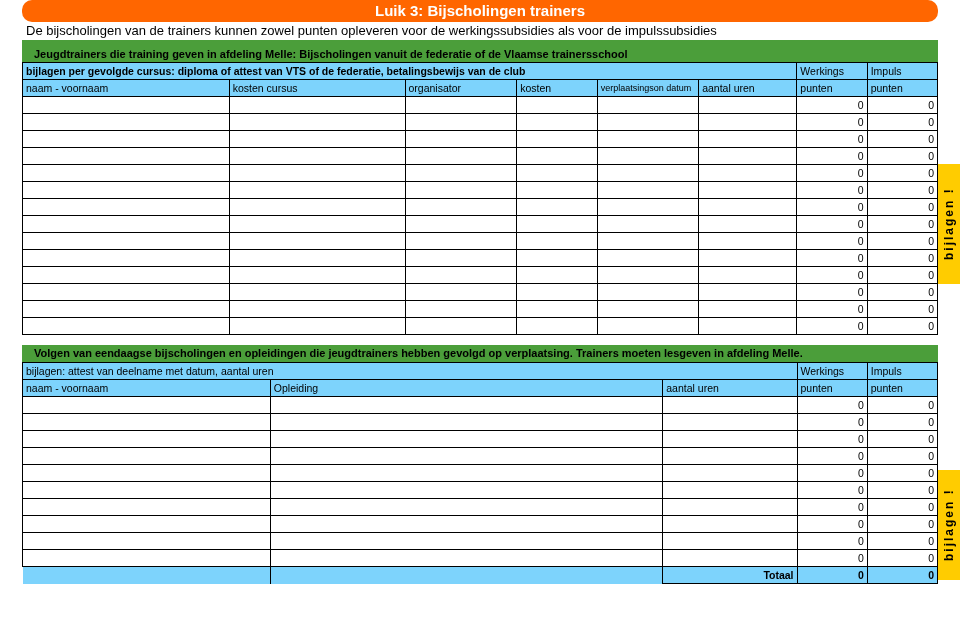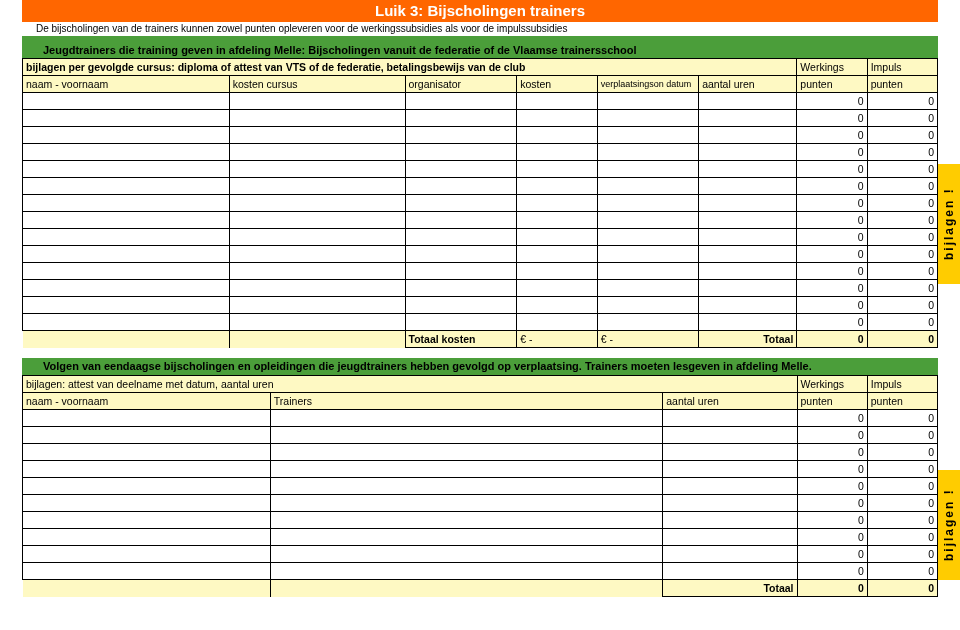--- a/index.html
+++ b/index.html
@@ -18,40 +18,40 @@
   }
   .title-bar {
     background: #ff6600;
     color: #fff;
     text-align: center;
     font-size: 15px;
     font-weight: bold;
     line-height: 20px;
     padding: 1px 0;
     width: 100%;
+    border-radius: 10px;
   }
   .subtitle {
-    font-size: 10px;
+    font-size: 13px;
     padding: 1px 4px 2px 4px;
-    margin-left: 10px;
   }
   .green-rule {
     height: 6px;
     background: #4b9e3a;
     width: 100%;
   }
   .green-head {
     background: #4b9e3a;
     color: #000;
     font-weight: bold;
     font-size: 11px;
-    padding: 2px 21px;
+    padding: 2px 12px;
   }
   .green-sub {
-    background: #fef9c3;
+    background: #7dd3fc;
     color: #000;
     font-size: 11px;
   }
   table {
     border-collapse: collapse;
     width: 100%;
     table-layout: fixed;
   }
   td, th {
     border: 1px solid #000;
@@ -256,30 +256,20 @@
           <td></td>
           <td></td>
           <td></td>
           <td></td>
           <td></td>
           <td></td>
           <td class="right">0</td>
           <td class="right">0</td>
         </tr>
 
-    <tr class="green-sub">
-      <td style="border-left:none;border-bottom:none"></td>
-      <td style="border-bottom:none"></td>
-      <td style="font-weight:bold">Totaal kosten</td>
-      <td class="center">€          -</td>
-      <td class="center">€          -</td>
-      <td class="right" style="font-weight:bold">Totaal</td>
-      <td class="right" style="font-weight:bold">0</td>
-      <td class="right" style="font-weight:bold">0</td>
-    </tr>
   </tbody>
     </table>
 
   <div class="bijlagen-strip" style="right:0; top:164px; height:120px;">
     <span>bijlagen !</span>
   </div>
 
   <div class="spacer"></div>
 
   <div class="green-head" style="white-space:normal;line-height:13px">Volgen van eendaagse bijscholingen en opleidingen die jeugdtrainers hebben gevolgd op verplaatsing. Trainers moeten lesgeven in afdeling Melle.</div>
@@ -293,21 +283,21 @@
         <col style="width:68px">
     </colgroup>
     <tbody>
         <tr class="green-sub">
       <td colspan="3" style="font-weight:normal">bijlagen: attest van deelname met datum, aantal uren</td>
       <td class="center">Werkings</td>
       <td class="center">Impuls</td>
     </tr>
     <tr class="green-sub">
       <td class="center">naam - voornaam</td>
-      <td class="center">Trainers</td>
+      <td class="center">Opleiding</td>
       <td class="center">aantal uren</td>
       <td class="center">punten</td>
       <td class="center">punten</td>
     </tr>
 
     <tr>
           <td></td>
           <td></td>
           <td></td>
           <td class="right">0</td>

